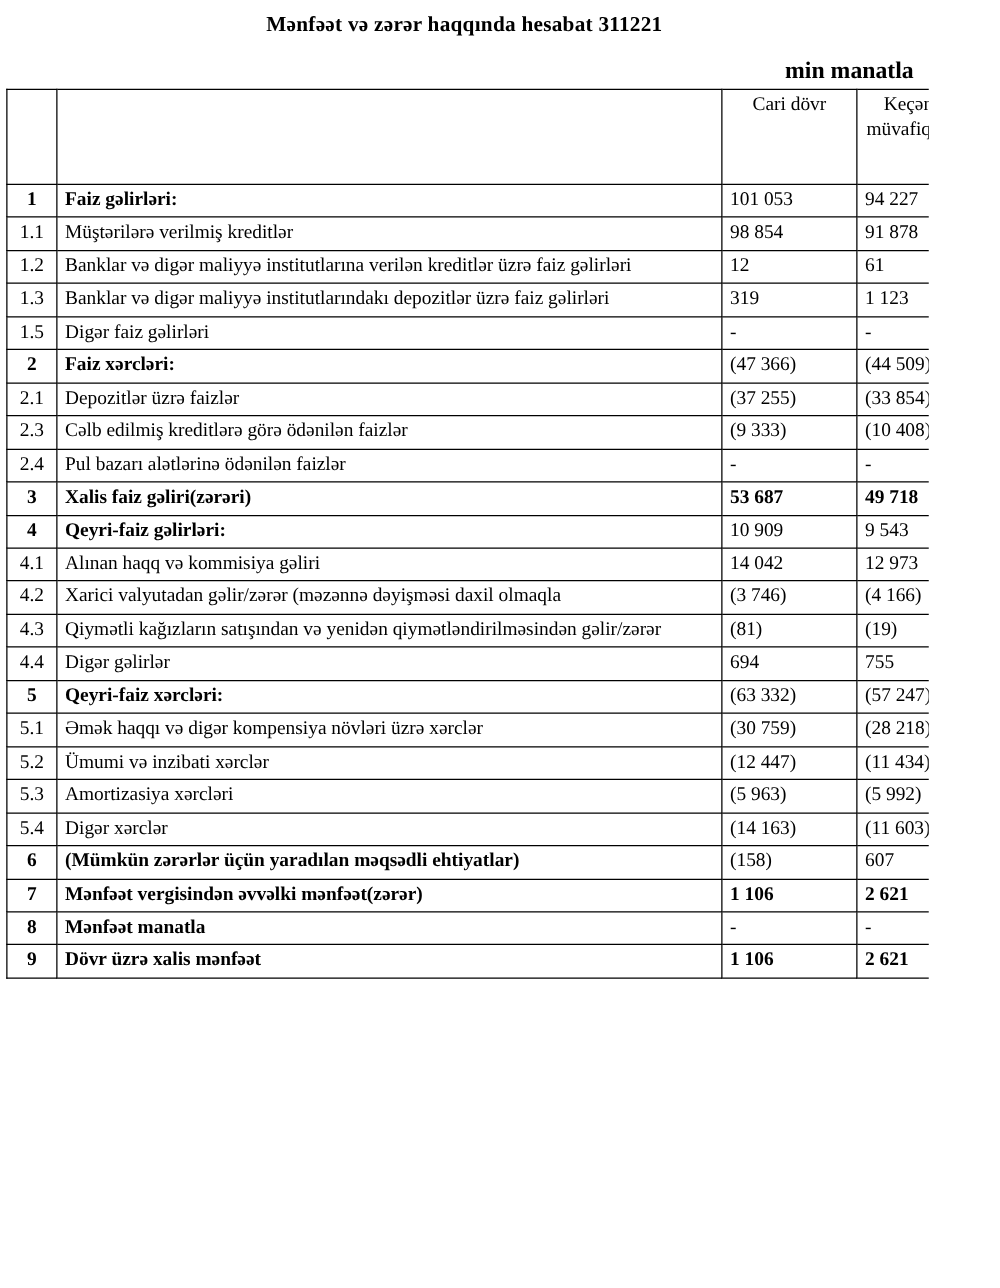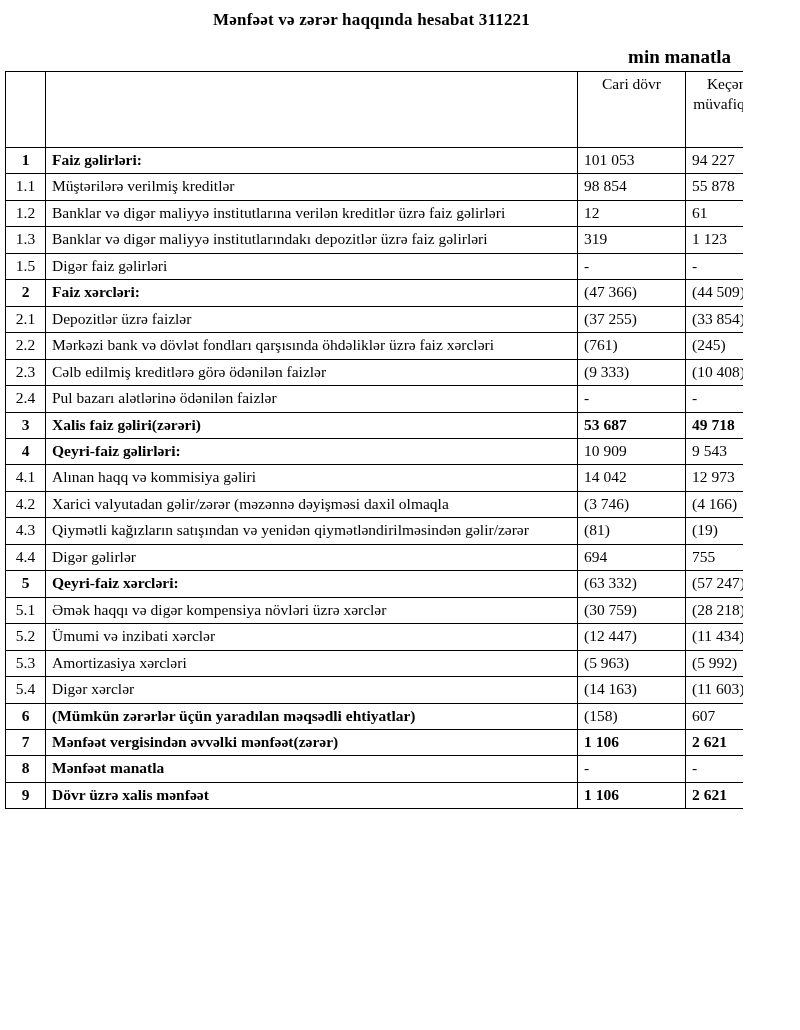--- a/index.html
+++ b/index.html
@@ -107,21 +107,21 @@
         <tr class="bold-row">
           <td class="num">1</td>
           <td class="desc">Faiz gəlirləri:</td>
           <td class="val">101 053</td>
           <td class="val">94 227</td>
         </tr>
         <tr>
           <td class="num">1.1</td>
           <td class="desc">Müştərilərə verilmiş kreditlər</td>
           <td class="val">98 854</td>
-          <td class="val">55 878</td>
+          <td class="val">91 878</td>
         </tr>
         <tr>
           <td class="num">1.2</td>
           <td class="desc">Banklar və digər maliyyə institutlarına verilən kreditlər üzrə faiz gəlirləri</td>
           <td class="val">12</td>
           <td class="val">61</td>
         </tr>
         <tr>
           <td class="num">1.3</td>
           <td class="desc">Banklar və digər maliyyə institutlarındakı depozitlər üzrə faiz gəlirləri</td>
@@ -140,26 +140,20 @@
           <td class="val">(47 366)</td>
           <td class="val">(44 509)</td>
         </tr>
         <tr>
           <td class="num">2.1</td>
           <td class="desc">Depozitlər üzrə faizlər</td>
           <td class="val">(37 255)</td>
           <td class="val">(33 854)</td>
         </tr>
         <tr>
-          <td class="num">2.2</td>
-          <td class="desc">Mərkəzi bank və dövlət fondları qarşısında öhdəliklər üzrə faiz xərcləri</td>
-          <td class="val">(761)</td>
-          <td class="val">(245)</td>
-        </tr>
-        <tr>
           <td class="num">2.3</td>
           <td class="desc">Cəlb edilmiş kreditlərə görə ödənilən faizlər</td>
           <td class="val">(9 333)</td>
           <td class="val">(10 408)</td>
         </tr>
         <tr>
           <td class="num">2.4</td>
           <td class="desc">Pul bazarı alətlərinə ödənilən faizlər</td>
           <td class="val">-</td>
           <td class="val">-</td>

